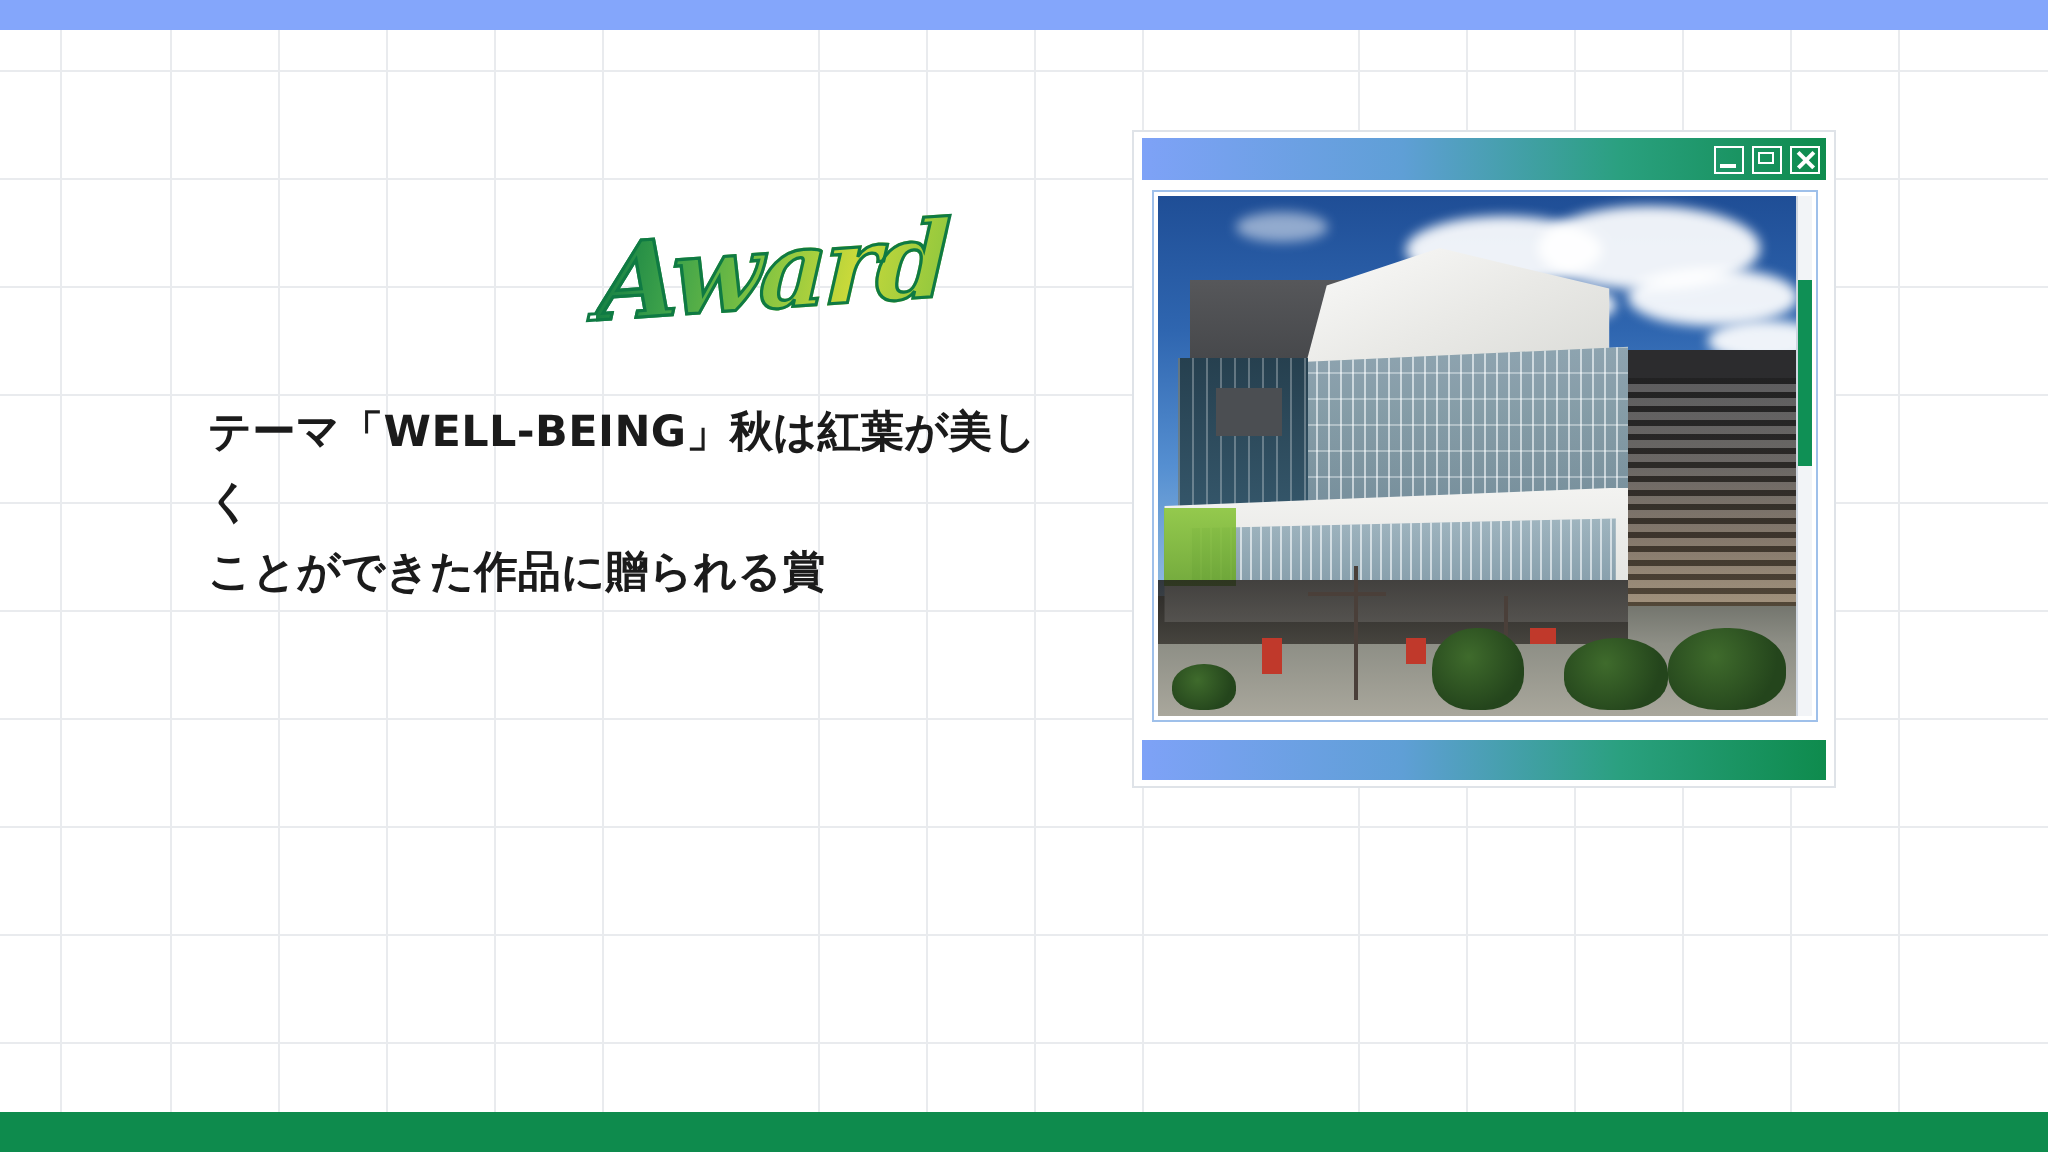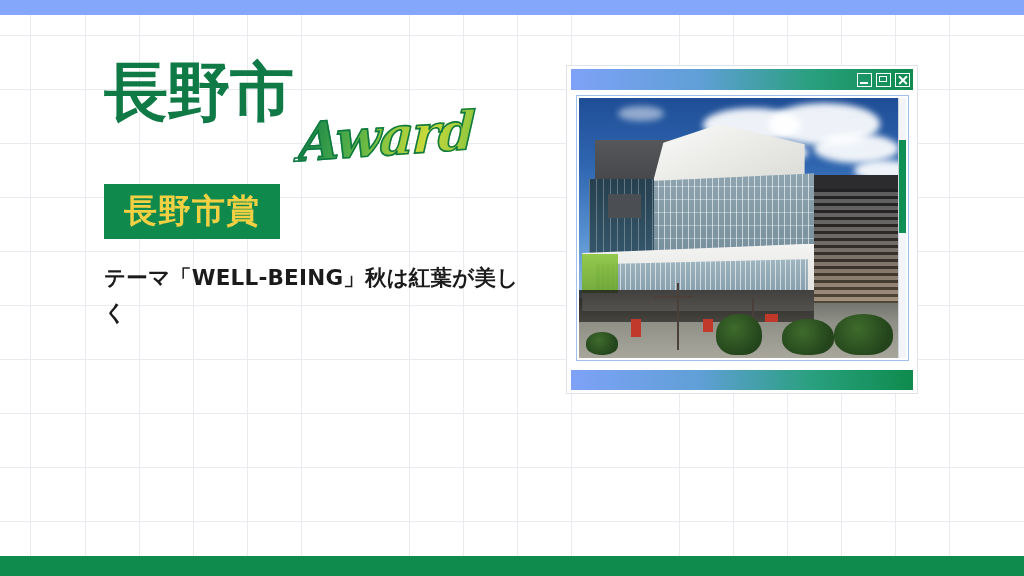--- a/index.html
+++ b/index.html
@@ -435,28 +435,27 @@
     <div class="gline-h" style="top:467px"></div>
     <div class="gline-h" style="top:521px"></div>
   </div>
 
   <div class="bar-top"></div>
   <div class="bar-bottom"></div>
 
   <div class="left-col">
 
     <div class="title-lockup">
-      <div class="title-main">長野市</div>
       <div class="title-script">Award</div>
     </div>
 
-    <div class="badge">長野市賞</div>
 
     <div class="theme">
       <div>テーマ「WELL-BEING」秋は紅葉が美しく</div>
+      <div>ことができた作品に贈られる賞</div>
     </div>
   </div>
 
 
   <div class="photo-window">
 
     <div class="win-titlebar">
       <div class="win-btn min"></div>
       <div class="win-btn max"></div>
       <div class="win-btn close"></div>

